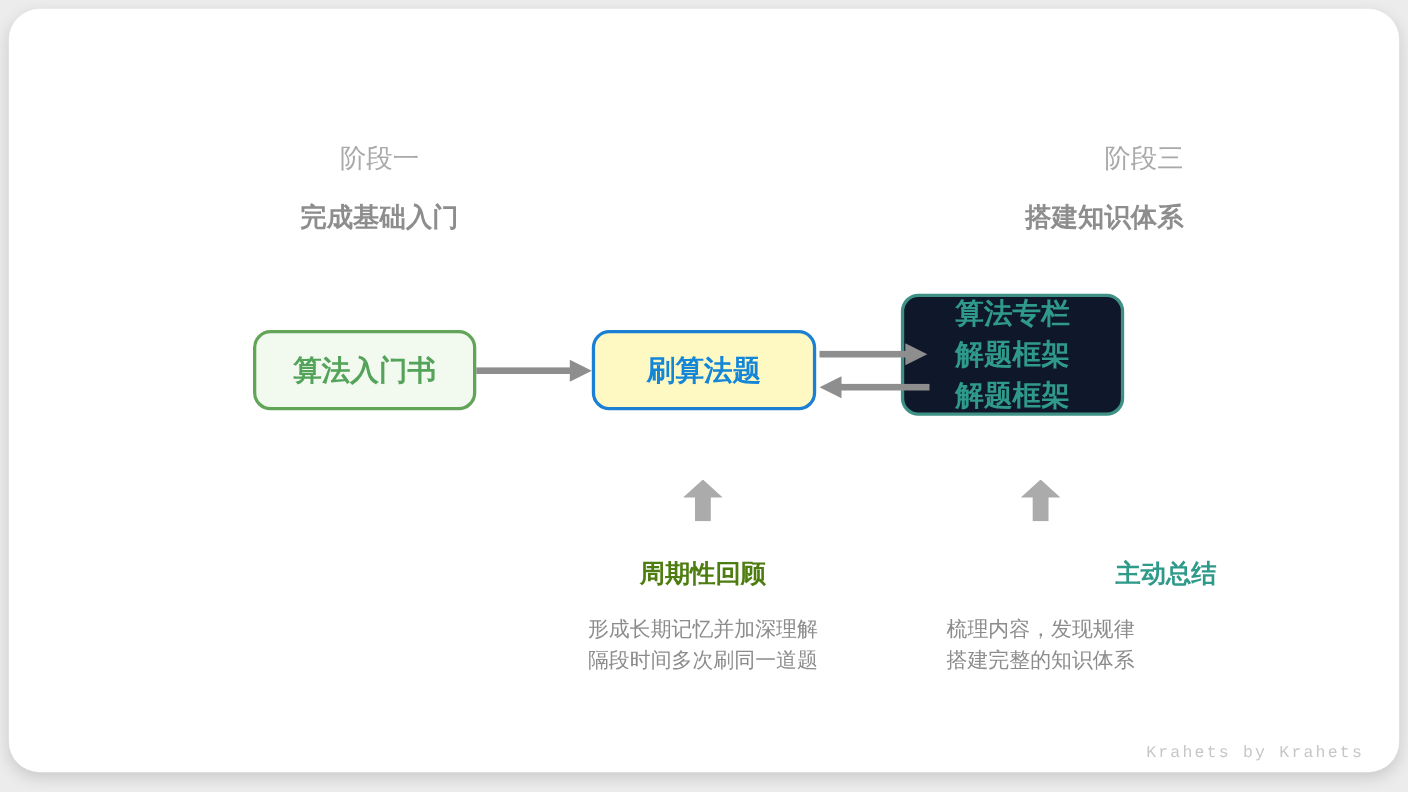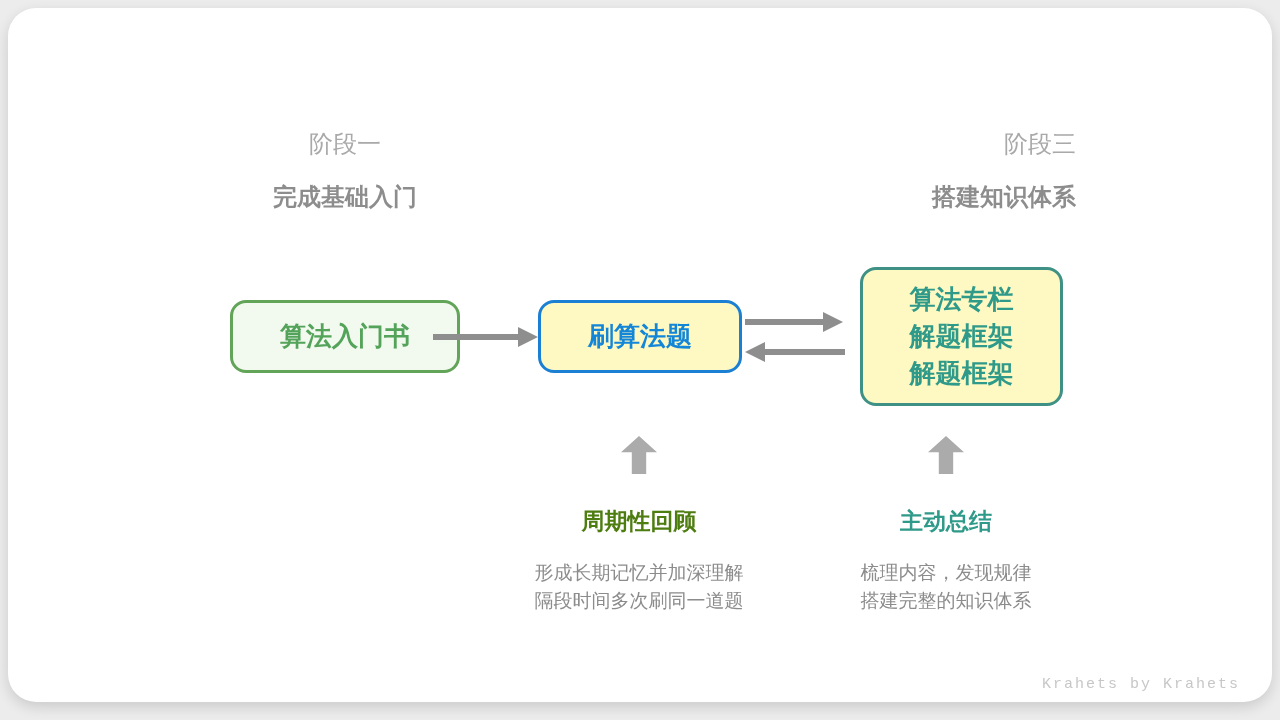--- a/index.html
+++ b/index.html
@@ -28,30 +28,30 @@
   .stage-subtitle { margin-top: 21px; font-size: 24px; font-weight: bold; color: #8d8d8d; }
 
   
   .node {
     position: absolute; box-sizing: border-box;
     border-radius: 16px;
     display: flex; flex-direction: column; align-items: center; justify-content: center;
     font-size: 26px; font-weight: bold;
   }
   .node-green {
-    left: 230px; top: 300px; width: 230px; height: 73px;
+    left: 230px; top: 300px; width: 203px; height: 73px;
     border: 3px solid #62a458; background: #f2f9ef; color: #54a35a;
   }
   .node-blue {
     left: 538px; top: 300px; width: 204px; height: 73px;
     border: 3px solid #1b80d4; background: #fef9c3; color: #1486d8;
   }
   .node-teal {
-    left: 860px; top: 267px; width: 203px; height: 139px;
-    border: 3px solid #3e9184; background: #fef9c3; color: #2f9a89;
+    left: 819px; top: 267px; width: 203px; height: 111px;
+    border: 3px solid #3e9184; background: #0f172a; color: #2f9a89;
     line-height: 37px;
   }
 
   
   .harrow { position: absolute; height: 20px; }
   .harrow .shaft { position: absolute; top: 7px; height: 6px; background: #8e8e8e; }
   .harrow .head {
     position: absolute; top: 0; width: 0; height: 0;
     border-top: 10px solid transparent; border-bottom: 10px solid transparent;
   }
@@ -74,21 +74,21 @@
   }
   .up-arrow.col2 { left: 621px; top: 436px; }
   .up-arrow.col3 { left: 928px; top: 436px; }
 
   
   .annotation { position: absolute; width: 320px; top: 506px; text-align: center; }
   .annotation.col2 { left: 479px; }
   .annotation.col3 { left: 786px; }
   .ann-title { font-size: 23px; font-weight: bold; }
   .ann-title.blue { color: #4d7c0f; }
-  .ann-title.teal { color: #2f9a89; }
+  .ann-title.teal { color: #2f9a89; text-align: right; }
   .ann-desc { margin-top: 22px; font-size: 19px; line-height: 28px; color: #8c8c8c; }
 
   
   .credit {
     position: absolute; right: 40px; top: 676px;
     font-family: "Liberation Mono", "DejaVu Sans Mono", monospace;
     font-size: 15px; letter-spacing: 2px; color: #c7c7c7;
   }
 </style>
 </head>

